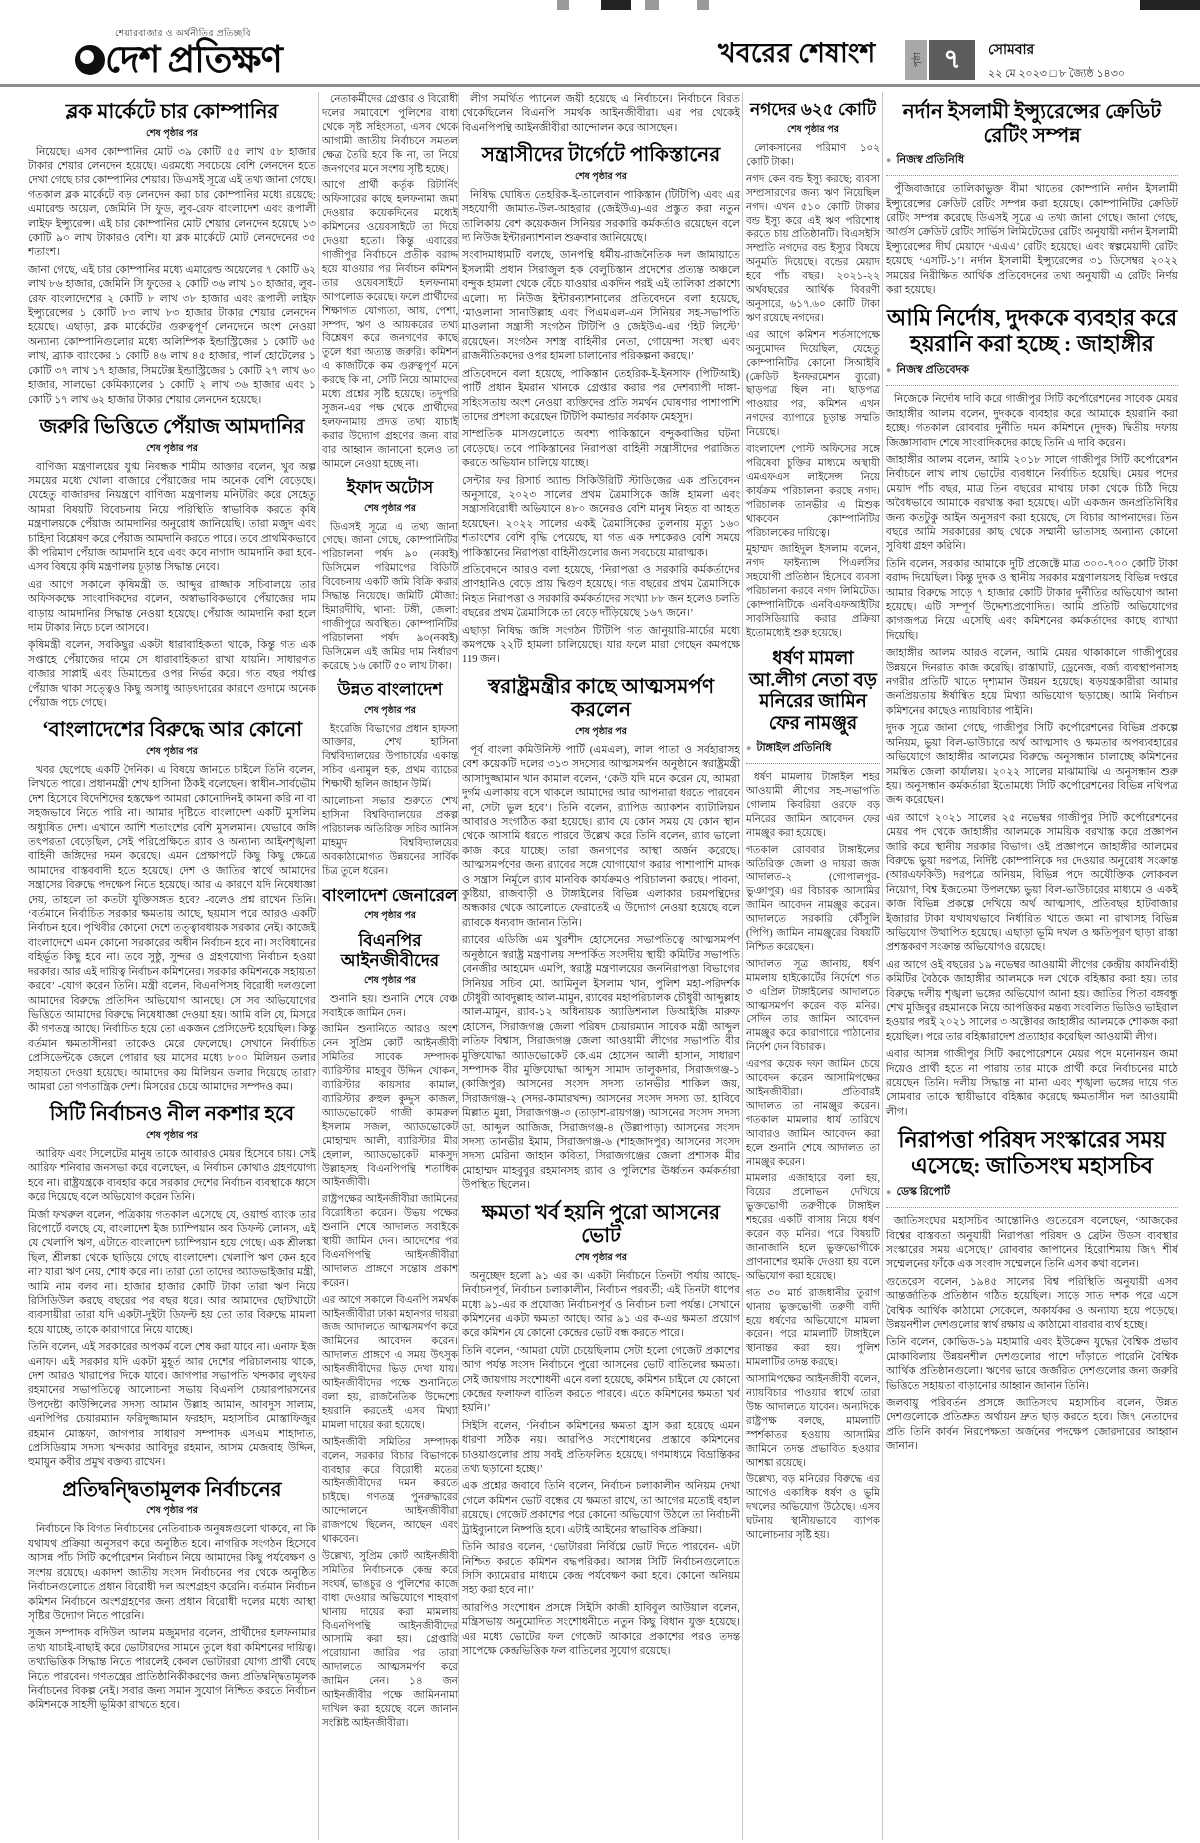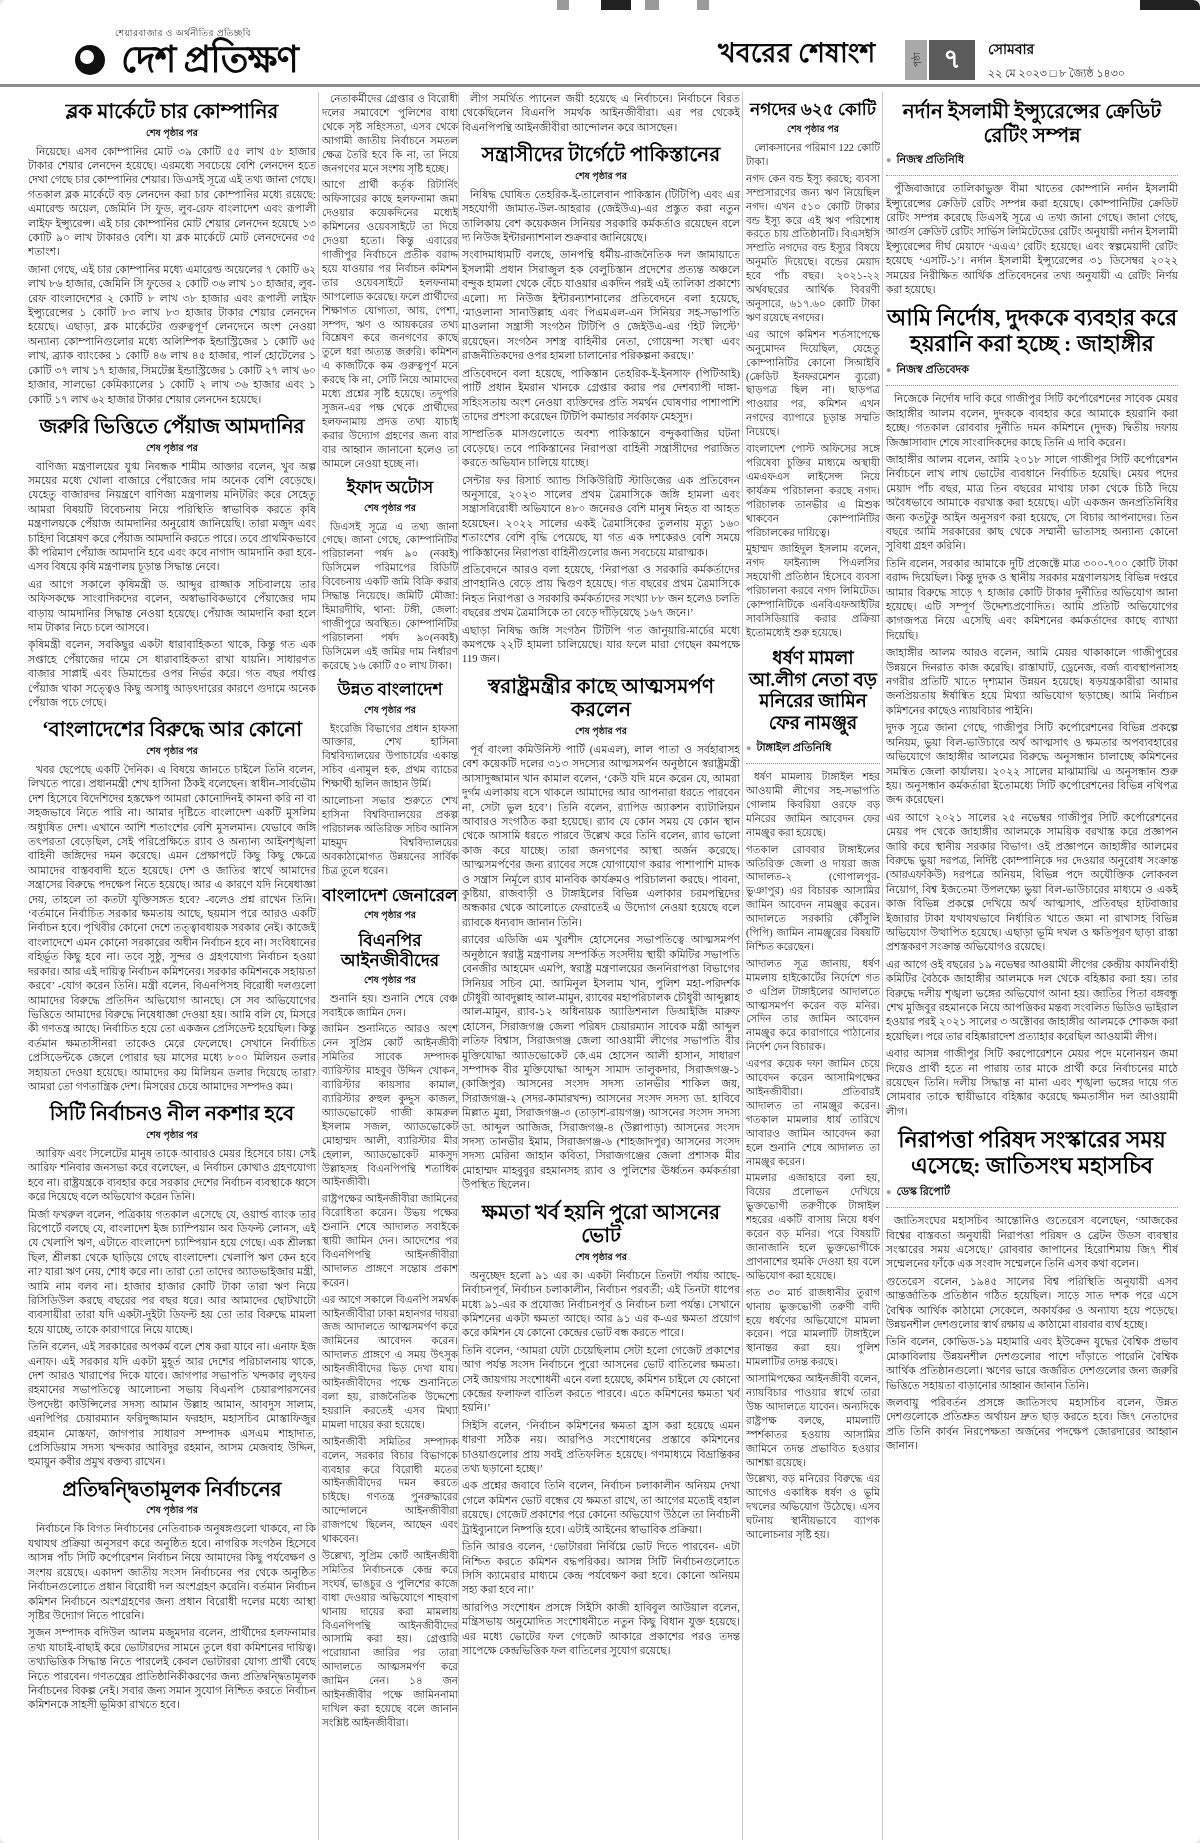--- a/index.html
+++ b/index.html
@@ -1,23 +1,23 @@
 <!DOCTYPE html>
 <html lang="bn"><head>
 <meta charset="utf-8">
 <style>
   html,body{margin:0;padding:0;background:#e8e8e8;}
   .page{position:relative;width:1200px;height:1843px;background:#ffffff;margin:0 auto;
-        font-family:"Liberation Serif","DejaVu Serif",serif;color:#1c1c1c;overflow:hidden;border-radius:7px;}
+        font-family:"Liberation Serif","DejaVu Serif",serif;color:#1c1c1c;overflow:hidden;}
   
   .regmark{position:absolute;top:0;height:10px;background:#9a9a9a;}
   .regmark.dark{background:#222;}
   .masthead{position:absolute;left:75px;top:26px;}
   .tagline{font-size:9px;color:#333;margin-left:40px;letter-spacing:.5px;}
-  .mast-title{display:flex;align-items:center;gap:16px;}
+  .mast-title{display:flex;align-items:center;gap:0;}
   .logo-circle{width:30px;height:30px;border-radius:50%;background:#101010;position:relative;flex:0 0 auto;}
   .logo-circle::after{content:"";position:absolute;left:5px;top:5px;width:14px;height:14px;border-radius:50%;background:#fff;}
   .mast-text{font-size:37px;font-weight:bold;color:#0a0a0a;line-height:1;letter-spacing:-1px;}
   .section-head{position:absolute;left:718px;top:40px;font-size:27px;font-weight:bold;color:#0a0a0a;line-height:1;}
   .pagebox-word{position:absolute;left:905px;top:40px;width:22px;height:40px;background:#a9a9a9;color:#2b2b2b;
                 font-size:9px;display:flex;align-items:center;justify-content:center;writing-mode:vertical-rl;transform:rotate(180deg);}
   .pagebox-num{position:absolute;left:929px;top:40px;width:46px;height:40px;background:#5c5c5c;color:#fff;
                font-size:27px;font-weight:bold;display:flex;align-items:center;justify-content:center;}
   .dateblock{position:absolute;left:976px;top:38px;margin-left:12px;}
   .day{font-size:14px;font-weight:bold;color:#111;}
@@ -197,21 +197,21 @@
           <p>তিনি আরও বলেন, ‘ভোটাররা নির্বিঘ্নে ভোট দিতে পারবেন- এটা নিশ্চিত করতে কমিশন বদ্ধপরিকর। আসন্ন সিটি নির্বাচনগুলোতে সিসি ক্যামেরার মাধ্যমে কেন্দ্র পর্যবেক্ষণ করা হবে। কোনো অনিয়ম সহ্য করা হবে না।’</p>
           <p>আরপিও সংশোধন প্রসঙ্গে সিইসি কাজী হাবিবুল আউয়াল বলেন, মন্ত্রিসভায় অনুমোদিত সংশোধনীতে নতুন কিছু বিধান যুক্ত হয়েছে। এর মধ্যে ভোটের ফল গেজেট আকারে প্রকাশের পরও তদন্ত সাপেক্ষে কেন্দ্রভিত্তিক ফল বাতিলের সুযোগ রয়েছে।</p>
         </div>
       </article>
     </section>
   <section class="block narrow" id="b4">
       <article class="article">
         <h2 class="article-headline h-md">নগদের ৬২৫ কোটি</h2>
         <div class="kicker">শেষ পৃষ্ঠার পর</div>
         <div class="body">
-          <p class="lead">লোকসানের পরিমাণ 122 কোটি টাকা।</p>
+          <p class="lead">লোকসানের পরিমাণ ১০২ কোটি টাকা।</p>
           <p>নগদ কেন বন্ড ইস্যু করছে; ব্যবসা সম্প্রসারণের জন্য ঋণ নিয়েছিল নগদ। এখন ৫১০ কোটি টাকার বন্ড ইস্যু করে এই ঋণ পরিশোধ করতে চায় প্রতিষ্ঠানটি। বিএসইসি সম্প্রতি নগদের বন্ড ইস্যুর বিষয়ে অনুমতি দিয়েছে। বন্ডের মেয়াদ হবে পাঁচ বছর। ২০২১-২২ অর্থবছরের আর্থিক বিবরণী অনুসারে, ৬১৭.৬০ কোটি টাকা ঋণ রয়েছে নগদের।</p>
           <p>এর আগে কমিশন শর্তসাপেক্ষে অনুমোদন দিয়েছিল, যেহেতু কোম্পানিটির কোনো সিআইবি (ক্রেডিট ইনফরমেশন ব্যুরো) ছাড়পত্র ছিল না। ছাড়পত্র পাওয়ার পর, কমিশন এখন নগদের ব্যাপারে চূড়ান্ত সম্মতি নিয়েছে।</p>
           <p>বাংলাদেশ পোস্ট অফিসের সঙ্গে পরিষেবা চুক্তির মাধ্যমে অস্থায়ী এমএফএস লাইসেন্স নিয়ে কার্যক্রম পরিচালনা করছে নগদ। পরিচালক তানভীর এ মিশুক থাকবেন কোম্পানিটির পরিচালকের দায়িত্বে।</p>
           <p>মুহাম্মদ জাহিদুল ইসলাম বলেন, নগদ ফাইন্যান্স পিএলসির সহযোগী প্রতিষ্ঠান হিসেবে ব্যবসা পরিচালনা করবে নগদ লিমিটেড। কোম্পানিটিকে এনবিএফআইটির সাবসিডিয়ারি করার প্রক্রিয়া ইতোমধ্যেই শুরু হয়েছে।</p>
         </div>
       </article>
       <article class="article">
         <h2 class="article-headline h-sm">ধর্ষণ মামলা আ.লীগ নেতা বড় মনিরের জামিন ফের নামঞ্জুর</h2>
         <div class="byline">
           <span class="bullet">●</span>

